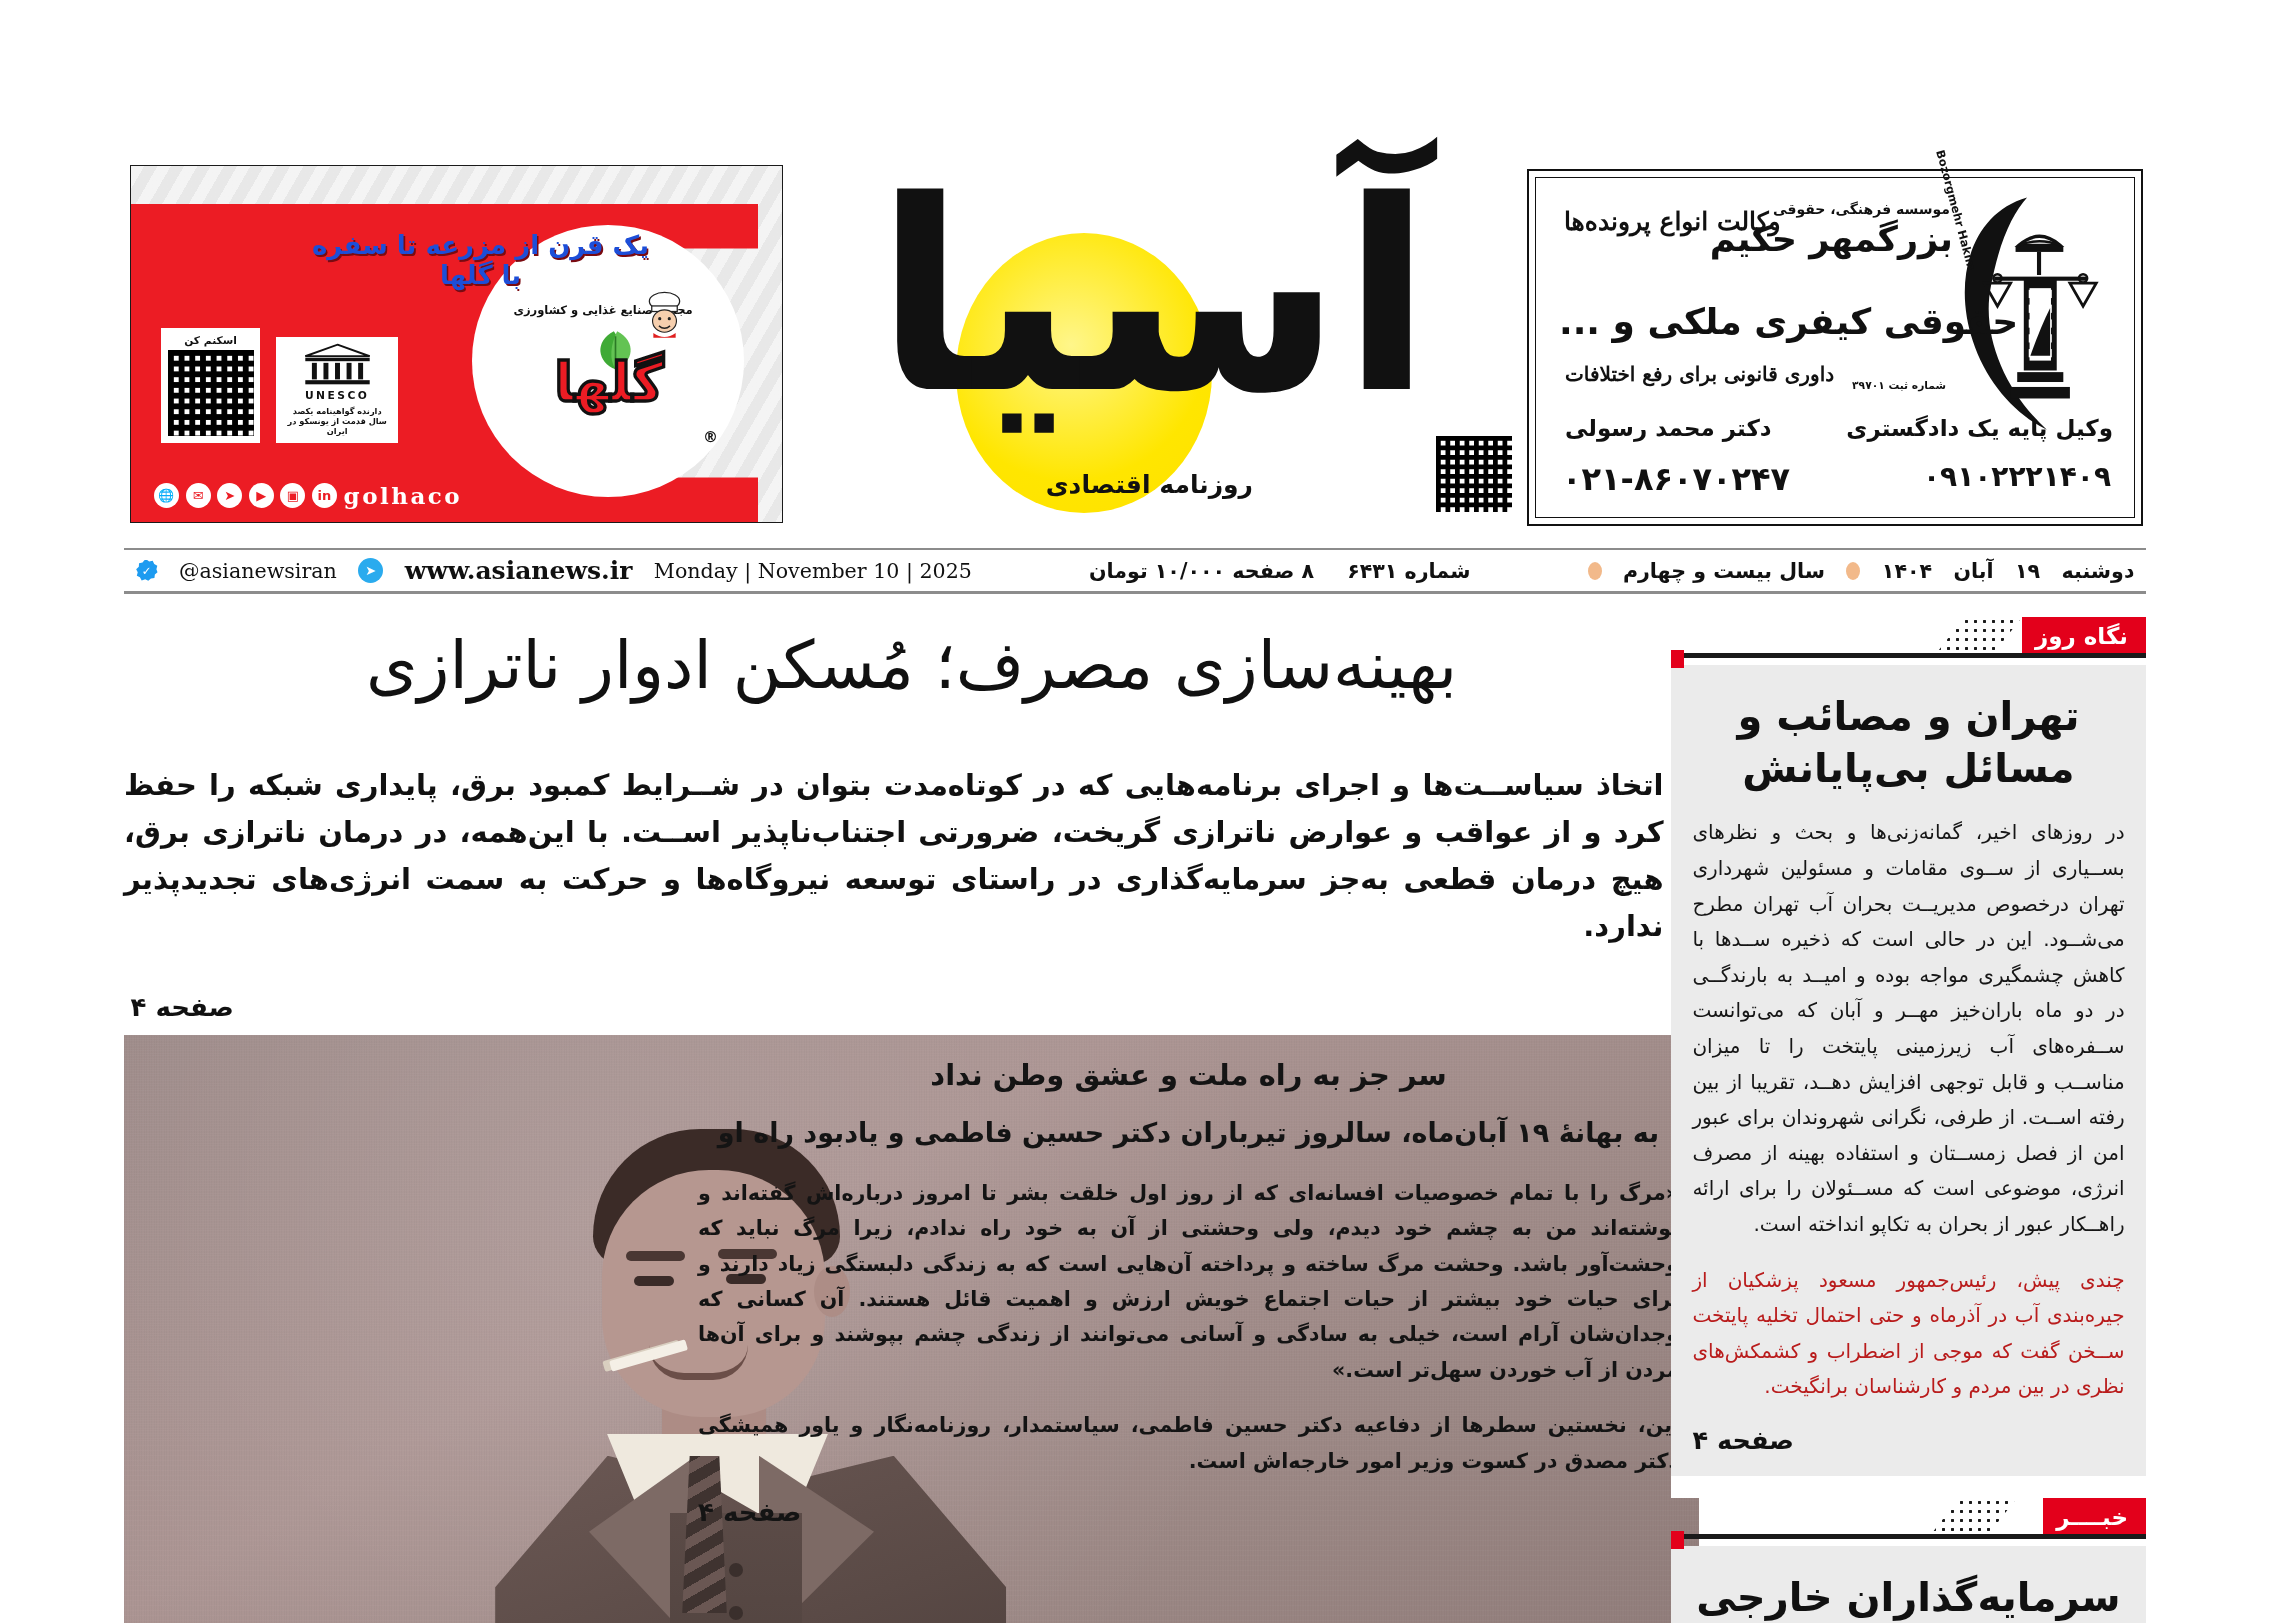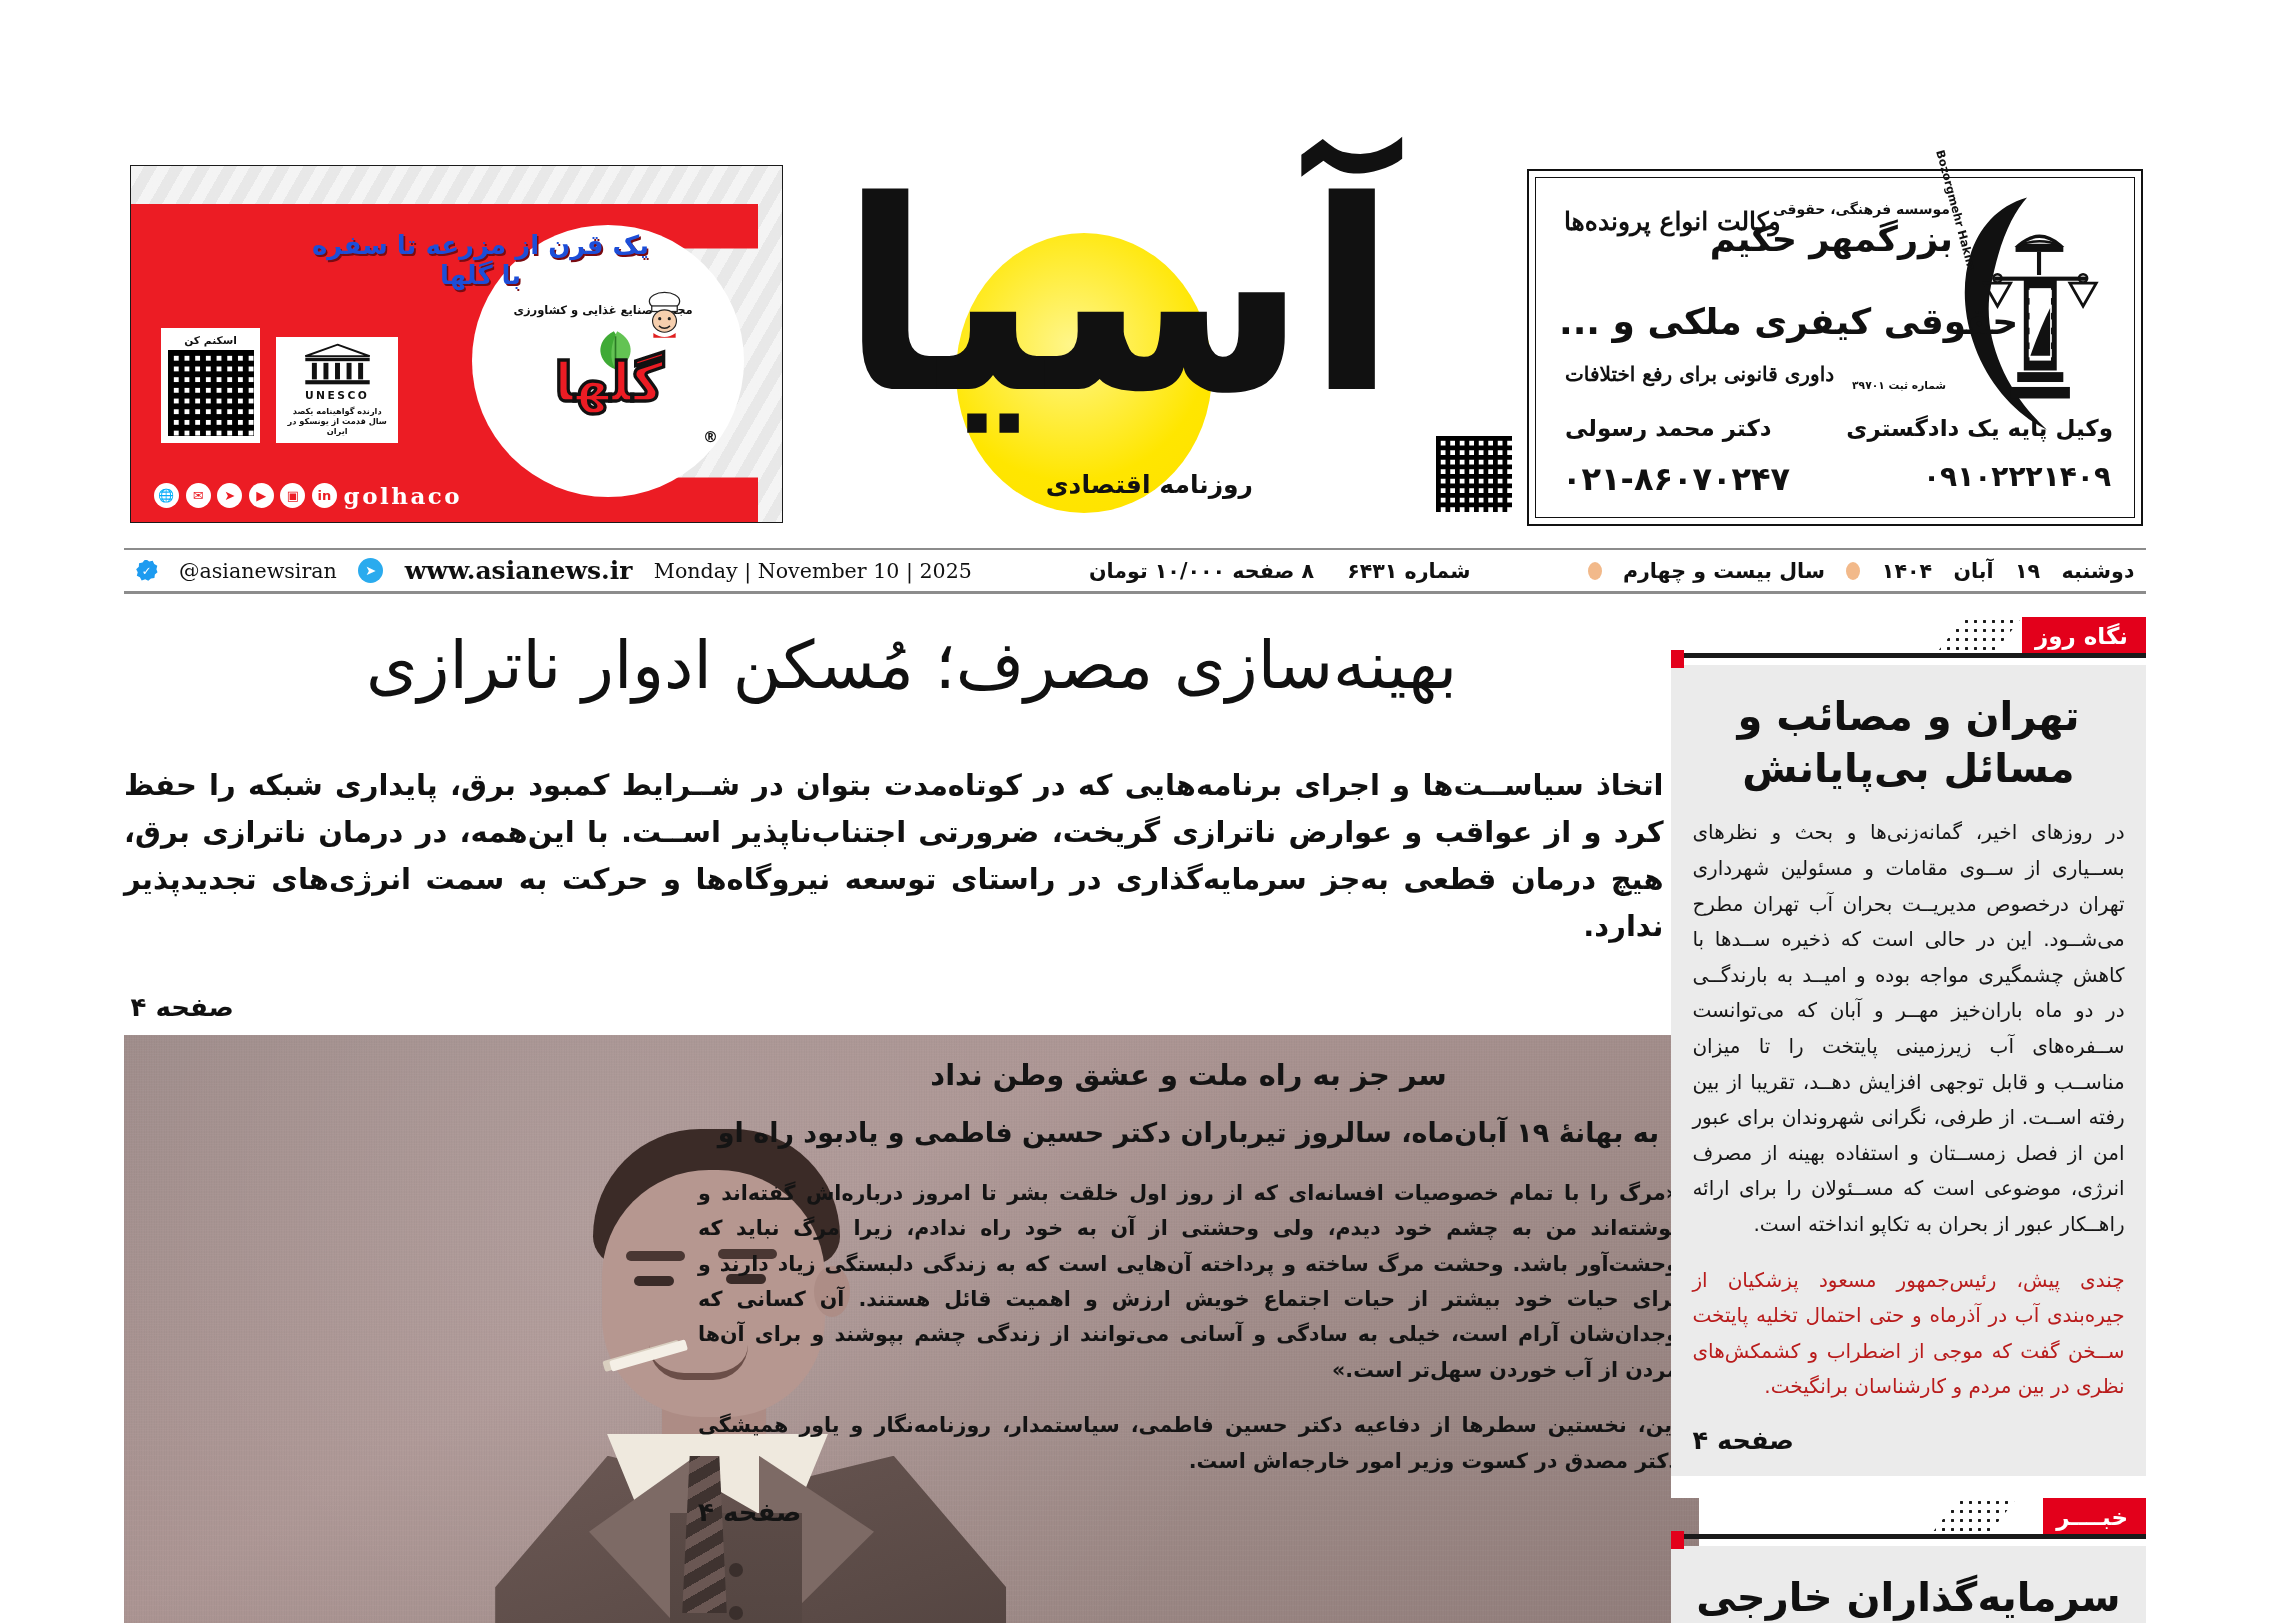--- a/index.html
+++ b/index.html
@@ -51,21 +51,21 @@
       display:flex;align-items:center;justify-content:center;font-size:13px;font-weight:700;}
   .golha-handle{color:#fff;font-size:23px;font-weight:700;letter-spacing:2.5px;
       font-family:"DejaVu Serif","Liberation Serif",serif;}
 
   
   .logo-wrap{position:absolute;left:783px;top:157px;width:742px;height:371px;}
   .tagline{position:absolute;right:8.2px;top:11.5px;width:610px;text-align:right;
       font-size:22px;font-weight:700;color:#111;}
   .sun{position:absolute;left:173px;top:76px;width:256px;height:280px;border-radius:50%;
       background:radial-gradient(circle at 45% 40%,#fff68a 0%,#ffe600 62%,#ffe000 100%);}
-  .asia{position:absolute;right:58px;top:33px;width:627px;text-align:left;
+  .asia{position:absolute;right:58px;top:33px;width:627px;text-align:center;
       font-size:264px;line-height:.82;font-weight:700;color:#111;
       font-family:"DejaVu Sans","Liberation Sans",sans-serif;}
   .asia-sub{position:absolute;right:272px;top:313px;font-size:25px;font-weight:700;color:#111;}
   .logo-qr{position:absolute;right:6.6px;top:272px;}
   .logo-qr .qr-grid{width:76px;height:76px;background-size:9.5px 9.5px,9.5px 9.5px;}
 
   
   .ad-legal{position:absolute;right:130px;top:169px;width:612px;height:353px;
       border:2.5px solid #111;background:#fff;padding:0;}
   .ad-legal-inner{position:absolute;inset:5.8px;border:1.6px solid #111;}

